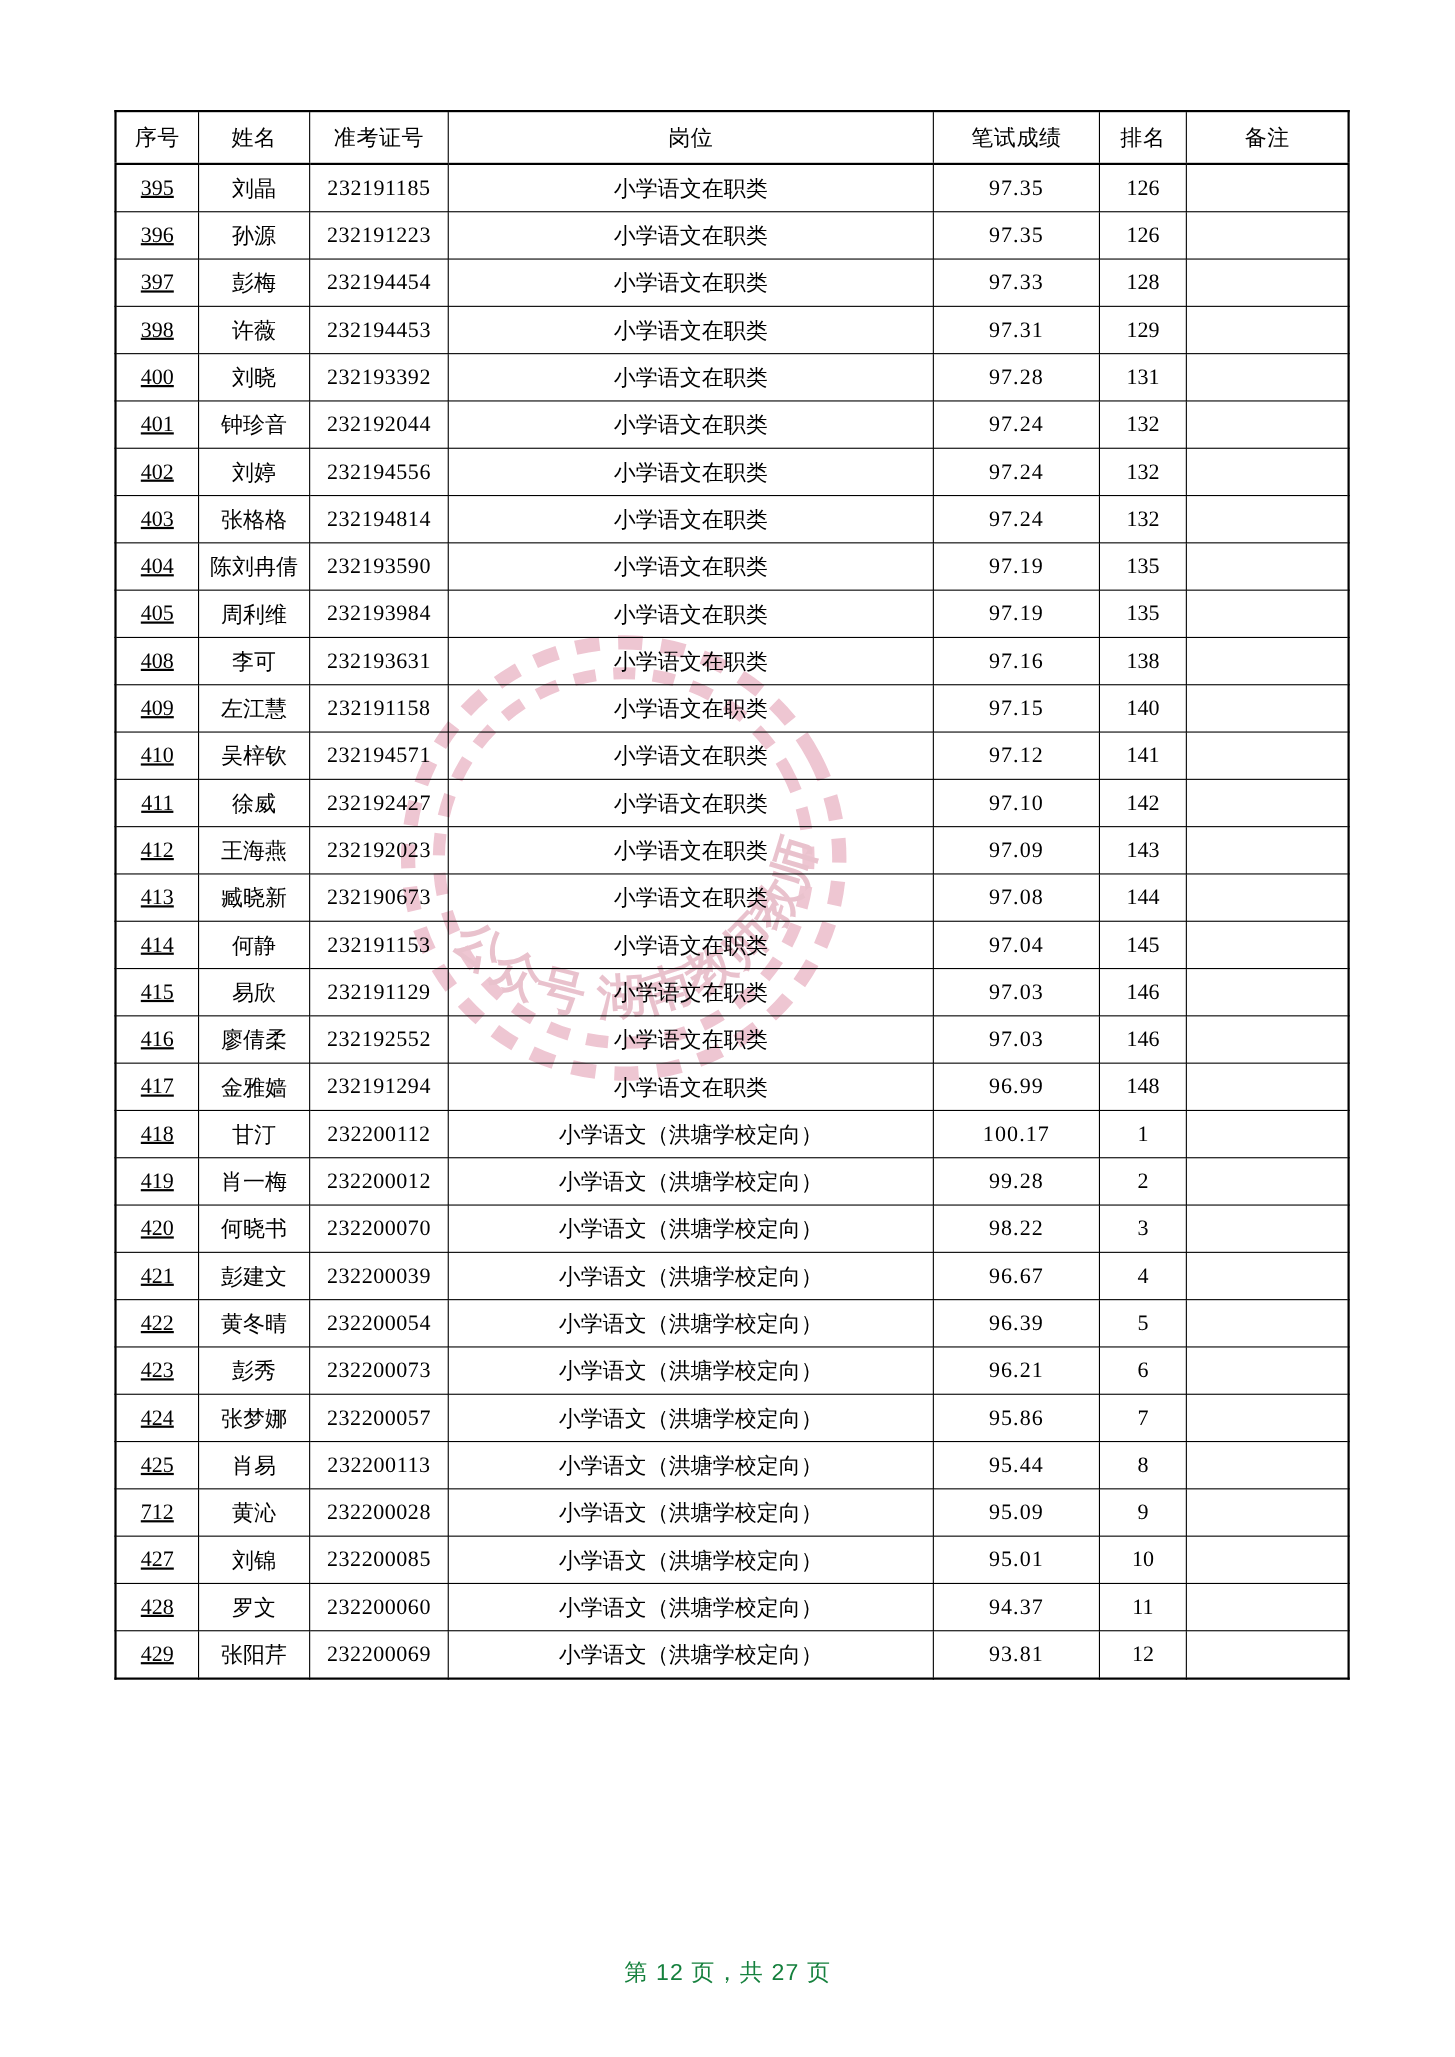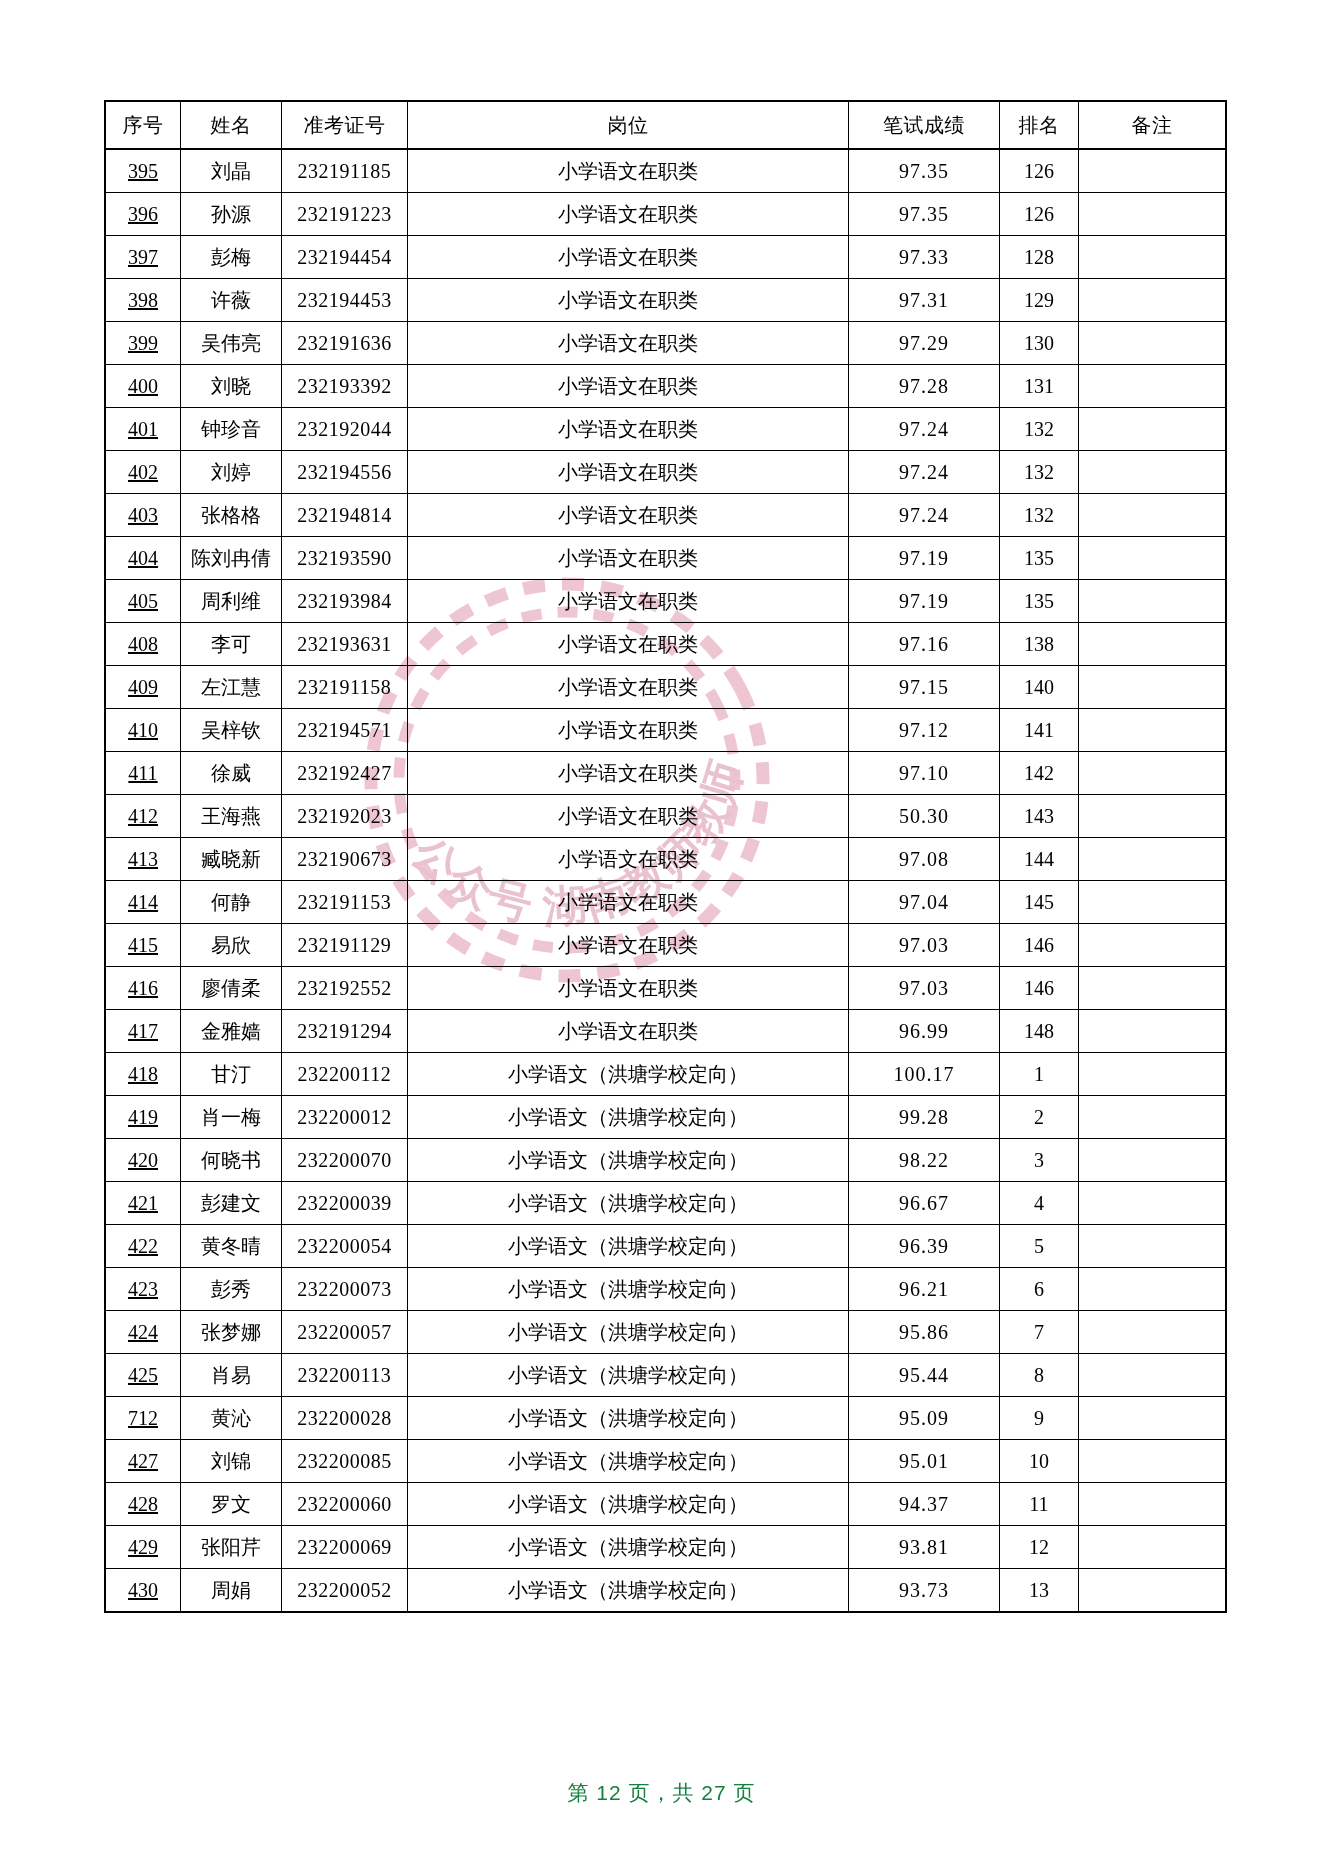--- a/index.html
+++ b/index.html
@@ -178,29 +178,20 @@
           <tr>
             <td class="c-idx">398</td>
             <td class="c-name">许薇</td>
             <td class="c-admit">232194453</td>
             <td class="c-post">小学语文在职类</td>
             <td class="c-score">97.31</td>
             <td class="c-rank">129</td>
             <td class="c-note"></td>
           </tr>
           <tr>
-            <td class="c-idx">399</td>
-            <td class="c-name">吴伟亮</td>
-            <td class="c-admit">232191636</td>
-            <td class="c-post">小学语文在职类</td>
-            <td class="c-score">97.29</td>
-            <td class="c-rank">130</td>
-            <td class="c-note"></td>
-          </tr>
-          <tr>
             <td class="c-idx">400</td>
             <td class="c-name">刘晓</td>
             <td class="c-admit">232193392</td>
             <td class="c-post">小学语文在职类</td>
             <td class="c-score">97.28</td>
             <td class="c-rank">131</td>
             <td class="c-note"></td>
           </tr>
           <tr>
             <td class="c-idx">401</td>
@@ -281,21 +272,21 @@
             <td class="c-post">小学语文在职类</td>
             <td class="c-score">97.10</td>
             <td class="c-rank">142</td>
             <td class="c-note"></td>
           </tr>
           <tr>
             <td class="c-idx">412</td>
             <td class="c-name">王海燕</td>
             <td class="c-admit">232192023</td>
             <td class="c-post">小学语文在职类</td>
-            <td class="c-score">50.30</td>
+            <td class="c-score">97.09</td>
             <td class="c-rank">143</td>
             <td class="c-note"></td>
           </tr>
           <tr>
             <td class="c-idx">413</td>
             <td class="c-name">臧晓新</td>
             <td class="c-admit">232190673</td>
             <td class="c-post">小学语文在职类</td>
             <td class="c-score">97.08</td>
             <td class="c-rank">144</td>
@@ -438,28 +429,19 @@
           </tr>
           <tr>
             <td class="c-idx">429</td>
             <td class="c-name">张阳芹</td>
             <td class="c-admit">232200069</td>
             <td class="c-post">小学语文（洪塘学校定向）</td>
             <td class="c-score">93.81</td>
             <td class="c-rank">12</td>
             <td class="c-note"></td>
           </tr>
-          <tr>
-            <td class="c-idx">430</td>
-            <td class="c-name">周娟</td>
-            <td class="c-admit">232200052</td>
-            <td class="c-post">小学语文（洪塘学校定向）</td>
-            <td class="c-score">93.73</td>
-            <td class="c-rank">13</td>
-            <td class="c-note"></td>
-          </tr>
         </tbody>
     </table>
   </div>
 
   <div class="footer">第 12 页，共 27 页</div>
 
 </div>
 
 </body></html>

